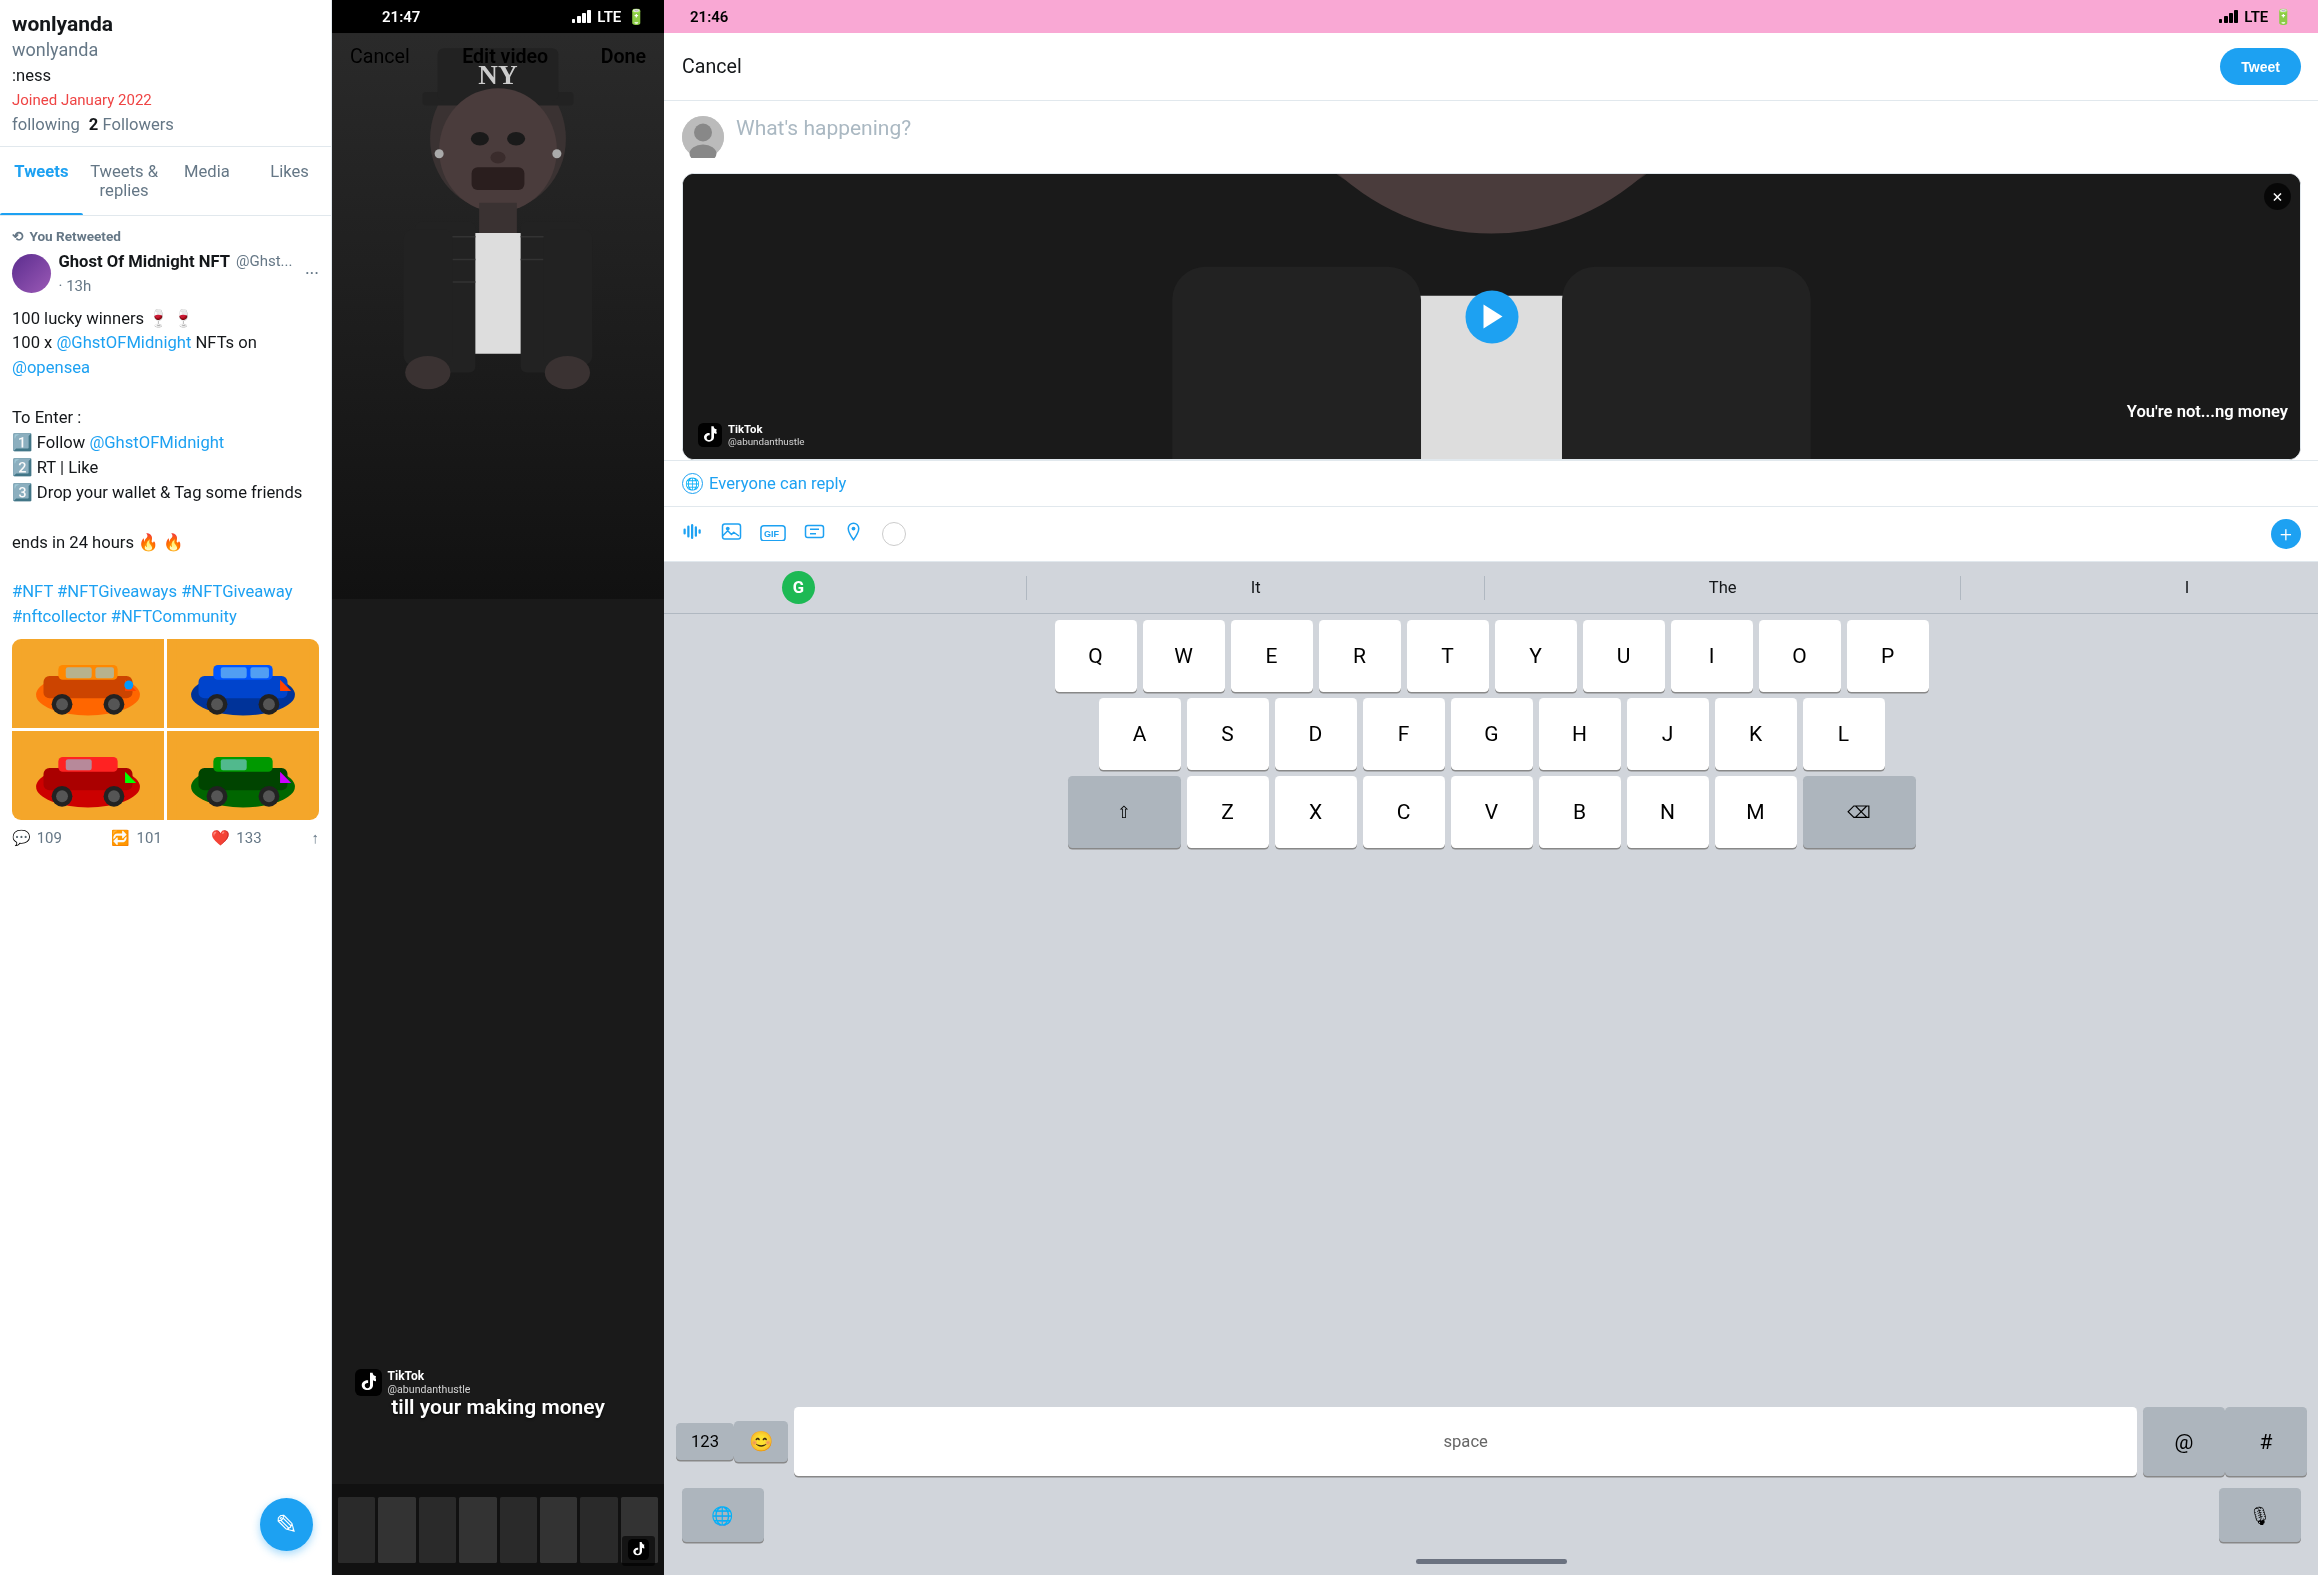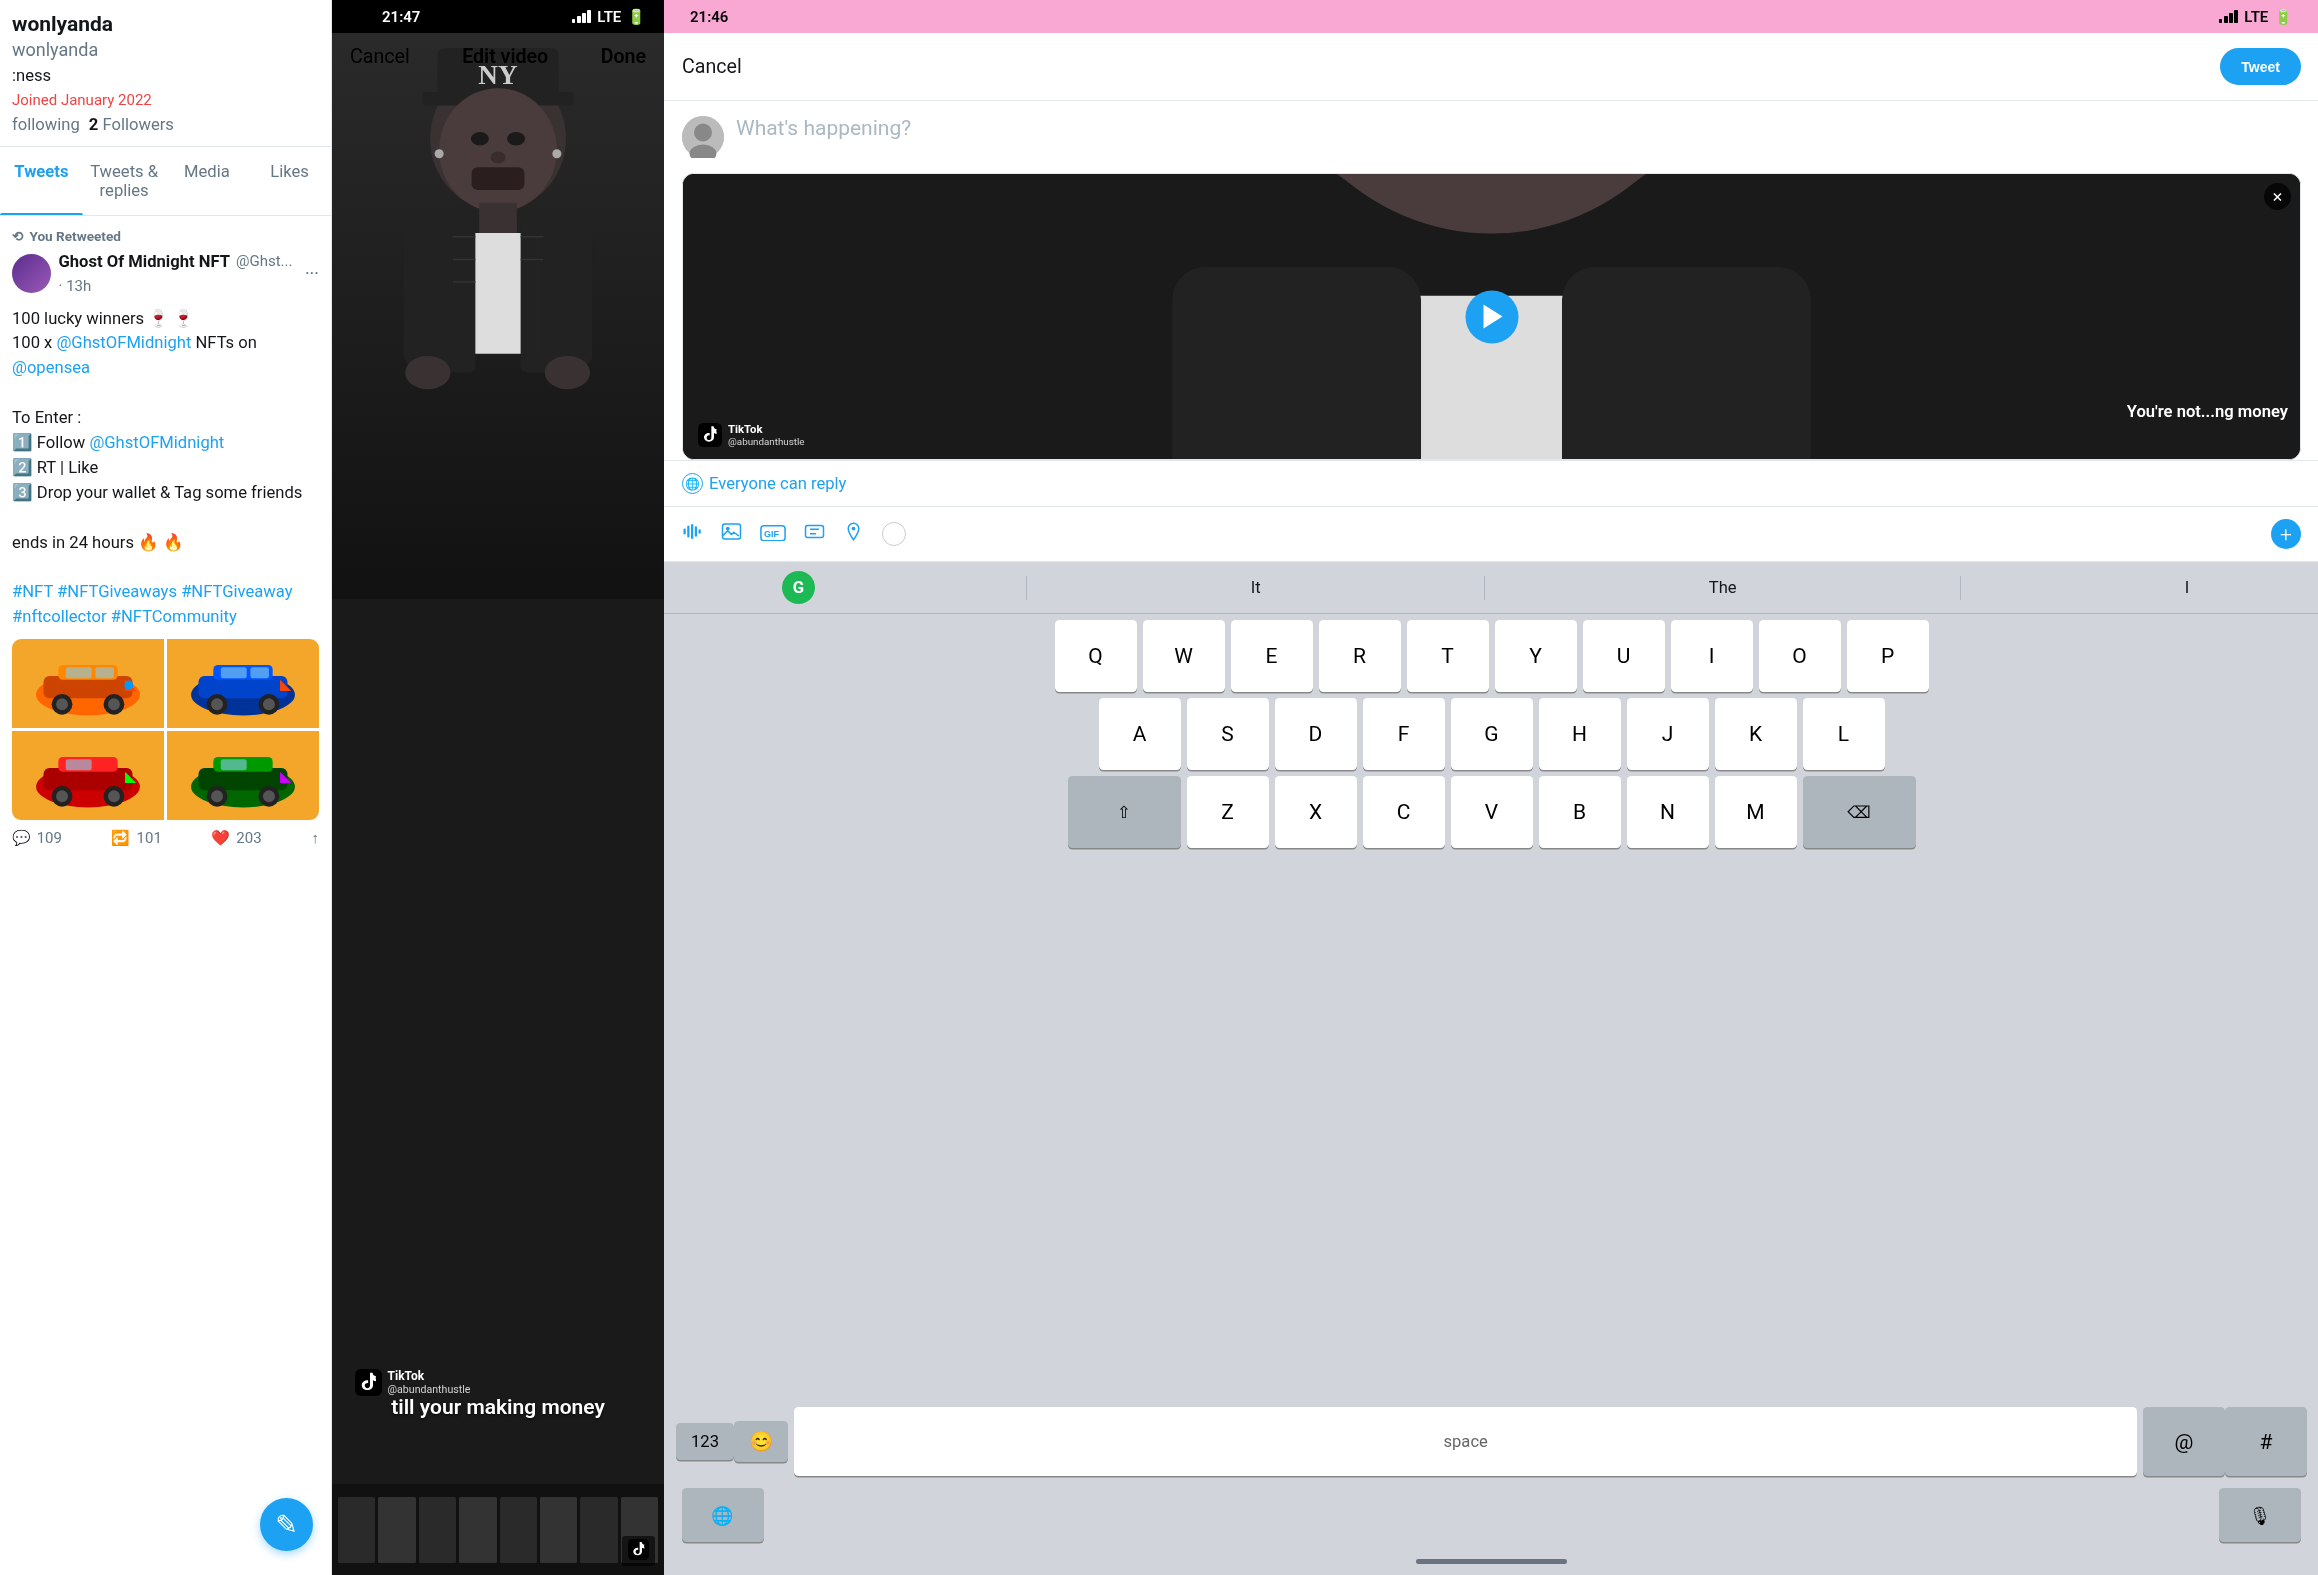--- a/index.html
+++ b/index.html
@@ -808,21 +808,21 @@
       <div class="action-item">
         <span>💬</span>
         <span>109</span>
       </div>
       <div class="action-item">
         <span>🔁</span>
         <span>101</span>
       </div>
       <div class="action-item">
         <span>❤️</span>
-        <span>203</span>
+        <span>133</span>
       </div>
       <div class="action-item">
         <span>↑</span>
       </div>
     </div>
   </div>
 
   <div class="fab-button">✎</div>
 </div>
 

